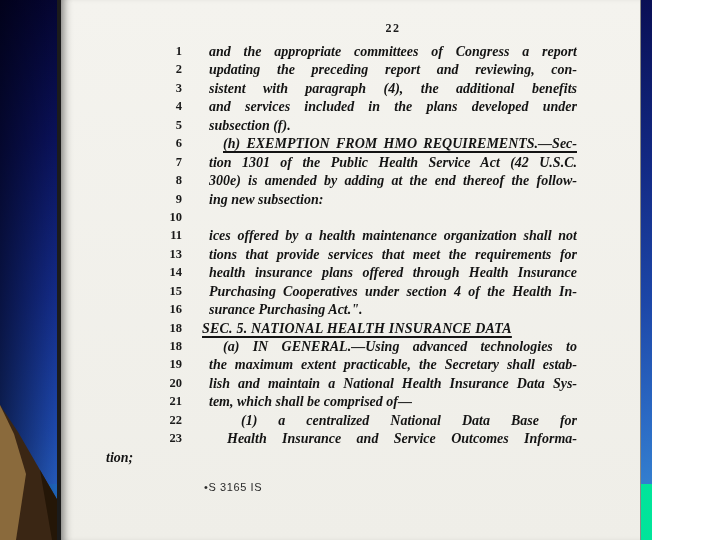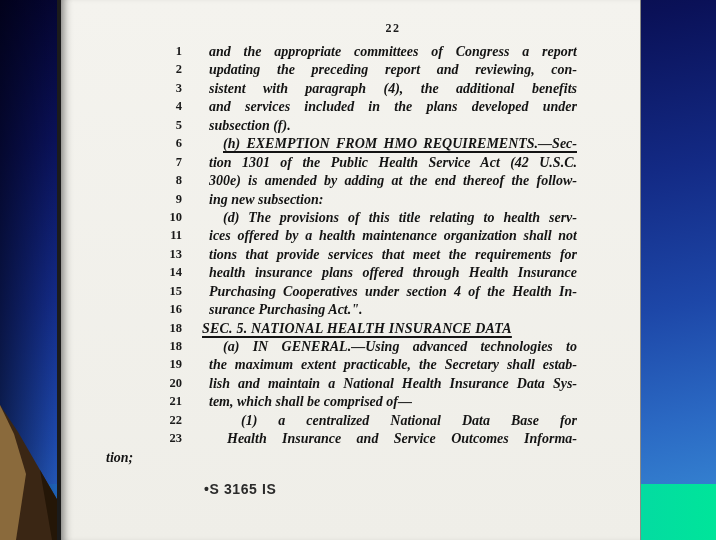--- a/index.html
+++ b/index.html
@@ -1,20 +1,20 @@
 <!DOCTYPE html>
 <html><head>
 <meta charset="utf-8">
 <style>
   * { margin:0; padding:0; box-sizing:border-box; }
   html,body { width:720px; height:540px; overflow:hidden; }
   body { font-family:"Liberation Serif", serif; }
 
   .stage {
-    position:relative; width:716px; height:540px; overflow:hidden;
+    position:relative; width:652px; height:540px; overflow:hidden;
     background:linear-gradient(168deg,
       #04042e 0%, #0a1158 22%, #132a85 45%,
       #1d47a8 65%, #2b6ac4 82%, #3a90d8 100%);
   }
   .bottom-band {
     position:absolute; left:0; bottom:0; width:100%; height:56px;
     background:linear-gradient(90deg, #1d55ae 0%, #1e7ec6 28%, #0cc2b4 62%, #00e59a 100%);
   }
   .left-shade {
     position:absolute; left:0; top:0; width:55px; height:100%;
@@ -51,21 +51,21 @@
   }
   .just .line-text { text-align:justify; text-align-last:justify; }
   .ind-1 .line-text { padding-left:14px; }
   .ind-2 .line-text { padding-left:18px; }
   .ind-3 .line-text { padding-left:32px; }
   .underline .line-text { text-decoration:underline; text-underline-offset:3px; text-decoration-thickness:1.5px; }
   .heading .line-text { letter-spacing:0.2px;margin-left:20px; }
 
   .footer {
     position:absolute; left:143px; top:481px;
-    font-size:14px; font-weight:bold; color:#2a2a2a; letter-spacing:0.6px;
+    font-size:11px; font-weight:normal; color:#2a2a2a; letter-spacing:0.6px;
     font-family:"Liberation Sans", sans-serif;
   }
 </style>
 </head>
 <body>
 
 <div class="stage">
 
   <div class="bottom-band"></div>
   <div class="left-shade"></div>
@@ -111,21 +111,20 @@
         <div class="line ind-0 just">
     <span class="line-num">8</span>
     <span class="line-text">300e) is amended by adding at the end thereof the follow-</span>
   </div>
         <div class="line ind-0">
     <span class="line-num">9</span>
     <span class="line-text">ing new subsection:</span>
   </div>
         <div class="line ind-1 just">
     <span class="line-num">10</span>
-    <span class="line-text">(d) The provisions of this title relating to health serv-</span>
   </div>
         <div class="line ind-0 just">
     <span class="line-num">11</span>
     <span class="line-text">ices offered by a health maintenance organization shall not</span>
   </div>
         <div class="line ind-0 just">
     <span class="line-num">13</span>
     <span class="line-text">tions that provide services that meet the requirements for</span>
   </div>
         <div class="line ind-0 just">

